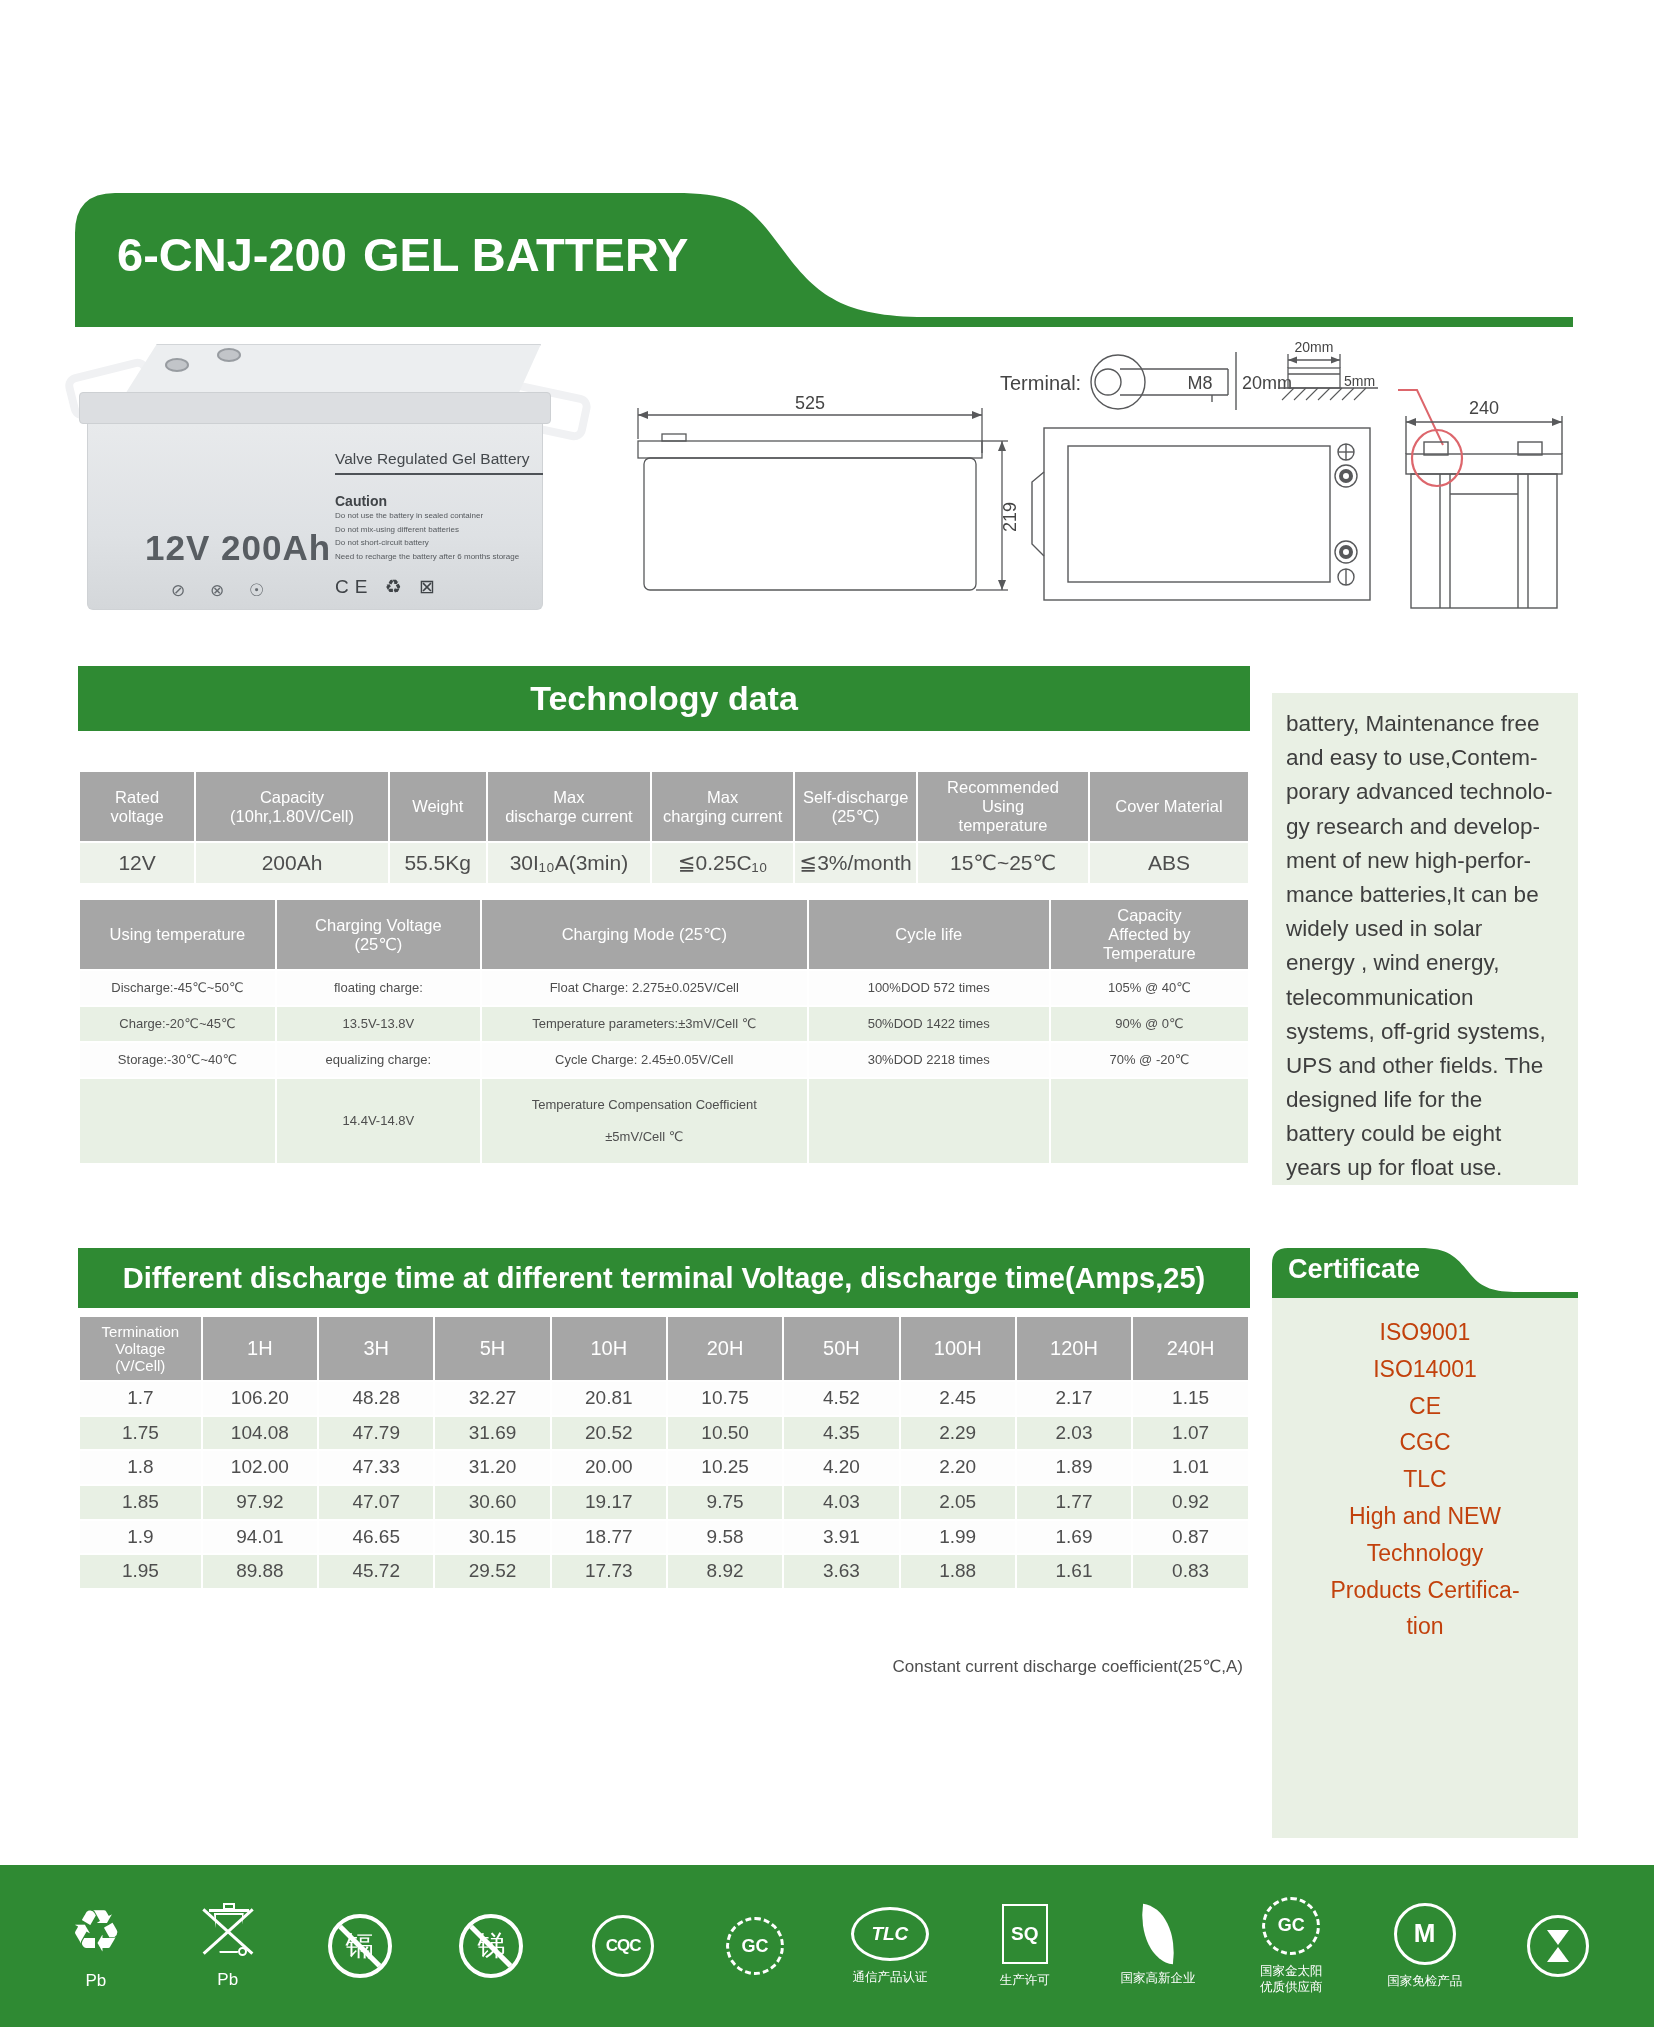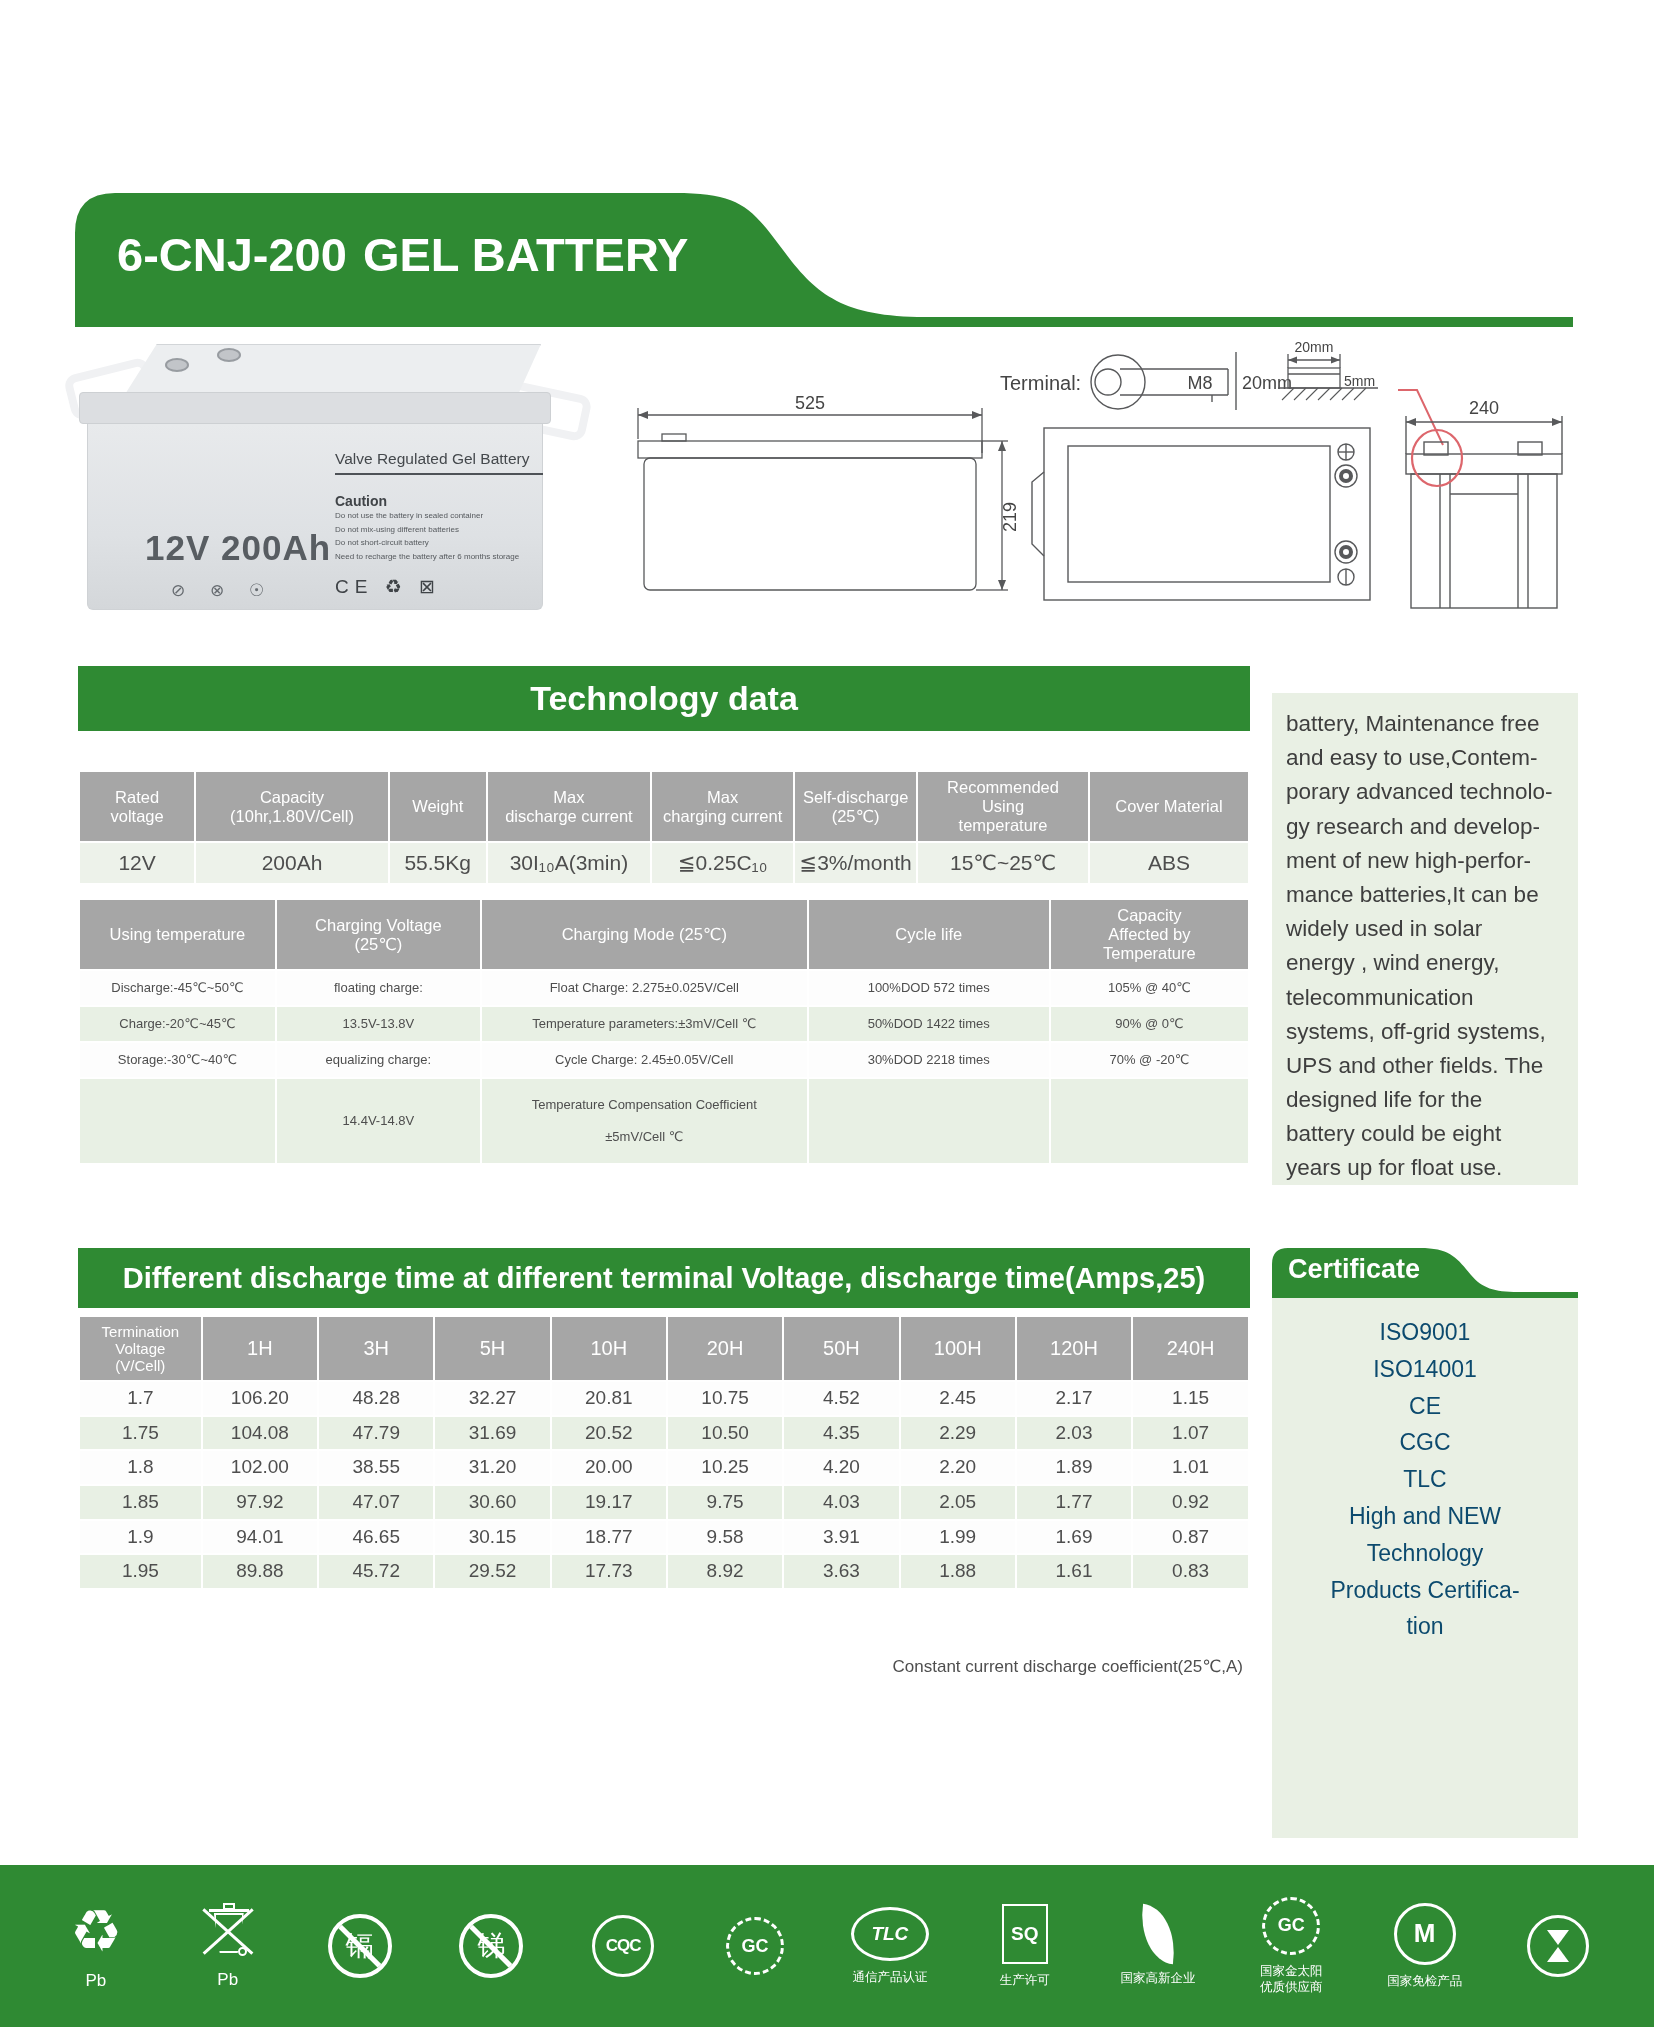--- a/index.html
+++ b/index.html
@@ -69,21 +69,21 @@
   
   .panel{width:306px;}
   .features{left:1272px;top:693px;}
   .certificate{left:1272px;top:1248px;}
   .panel-tab{position:relative;height:50px;}
   .panel-tab .tab-title{position:absolute;left:16px;top:6px;font-size:27px;font-weight:700;color:#fff;}
   .panel-body{background:var(--panel);}
   .features .panel-body{height:492px;padding:14px 14px;}
   .features .line{font-size:22.5px;line-height:1.52;color:#3e3e3e;white-space:nowrap;}
   .certificate .panel-body{height:540px;padding-top:16px;}
-  .certificate .line{text-align:center;font-size:23px;line-height:1.6;color:#0c4a6e;}
+  .certificate .line{text-align:center;font-size:23px;line-height:1.6;color:#c2410c;}
 
   
   .footer{left:0;top:1865px;width:1654px;height:162px;background:var(--green);display:flex;align-items:center;justify-content:space-around;padding:0 30px;}
   .f-item{display:flex;flex-direction:column;align-items:center;gap:8px;color:#fff;min-width:72px;}
   .f-glyph{position:relative;display:flex;align-items:center;justify-content:center;color:#fff;}
   .f-glyph.plain{font-size:58px;line-height:1;height:62px;}
   .f-glyph.bin{width:52px;height:60px;}
   .bin-knob{position:absolute;left:21px;top:2px;width:12px;height:7px;border:2px solid #fff;}
   .bin-lid{position:absolute;left:7px;top:8px;width:40px;height:3px;background:#fff;}
   .bin-body{position:absolute;left:12px;top:12px;width:30px;height:40px;border:2.5px solid #fff;clip-path:polygon(0 0,100% 0,80% 100%,20% 100%);}
@@ -401,21 +401,21 @@
             <td>20.52</td>
             <td>10.50</td>
             <td>4.35</td>
             <td>2.29</td>
             <td>2.03</td>
             <td>1.07</td>
           </tr>
           <tr>
             <td>1.8</td>
             <td>102.00</td>
-            <td>38.55</td>
+            <td>47.33</td>
             <td>31.20</td>
             <td>20.00</td>
             <td>10.25</td>
             <td>4.20</td>
             <td>2.20</td>
             <td>1.89</td>
             <td>1.01</td>
           </tr>
           <tr>
             <td>1.85</td>

